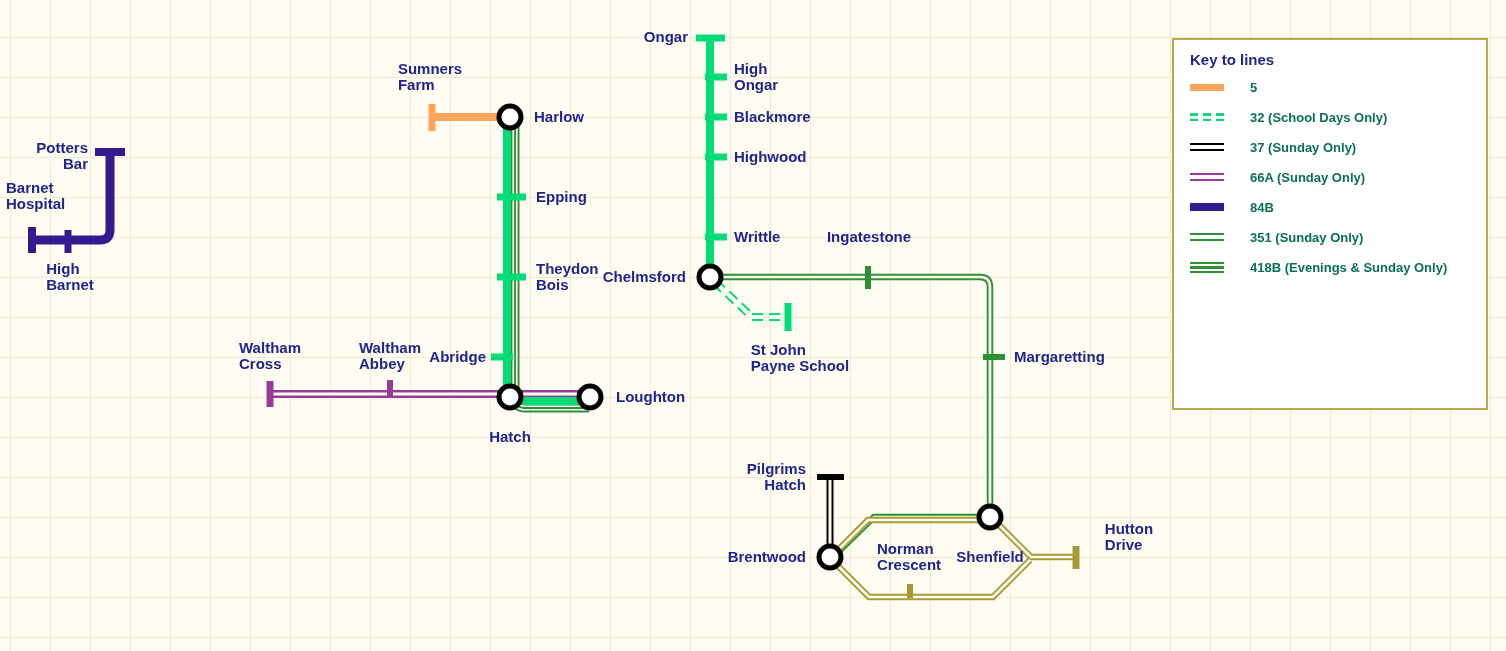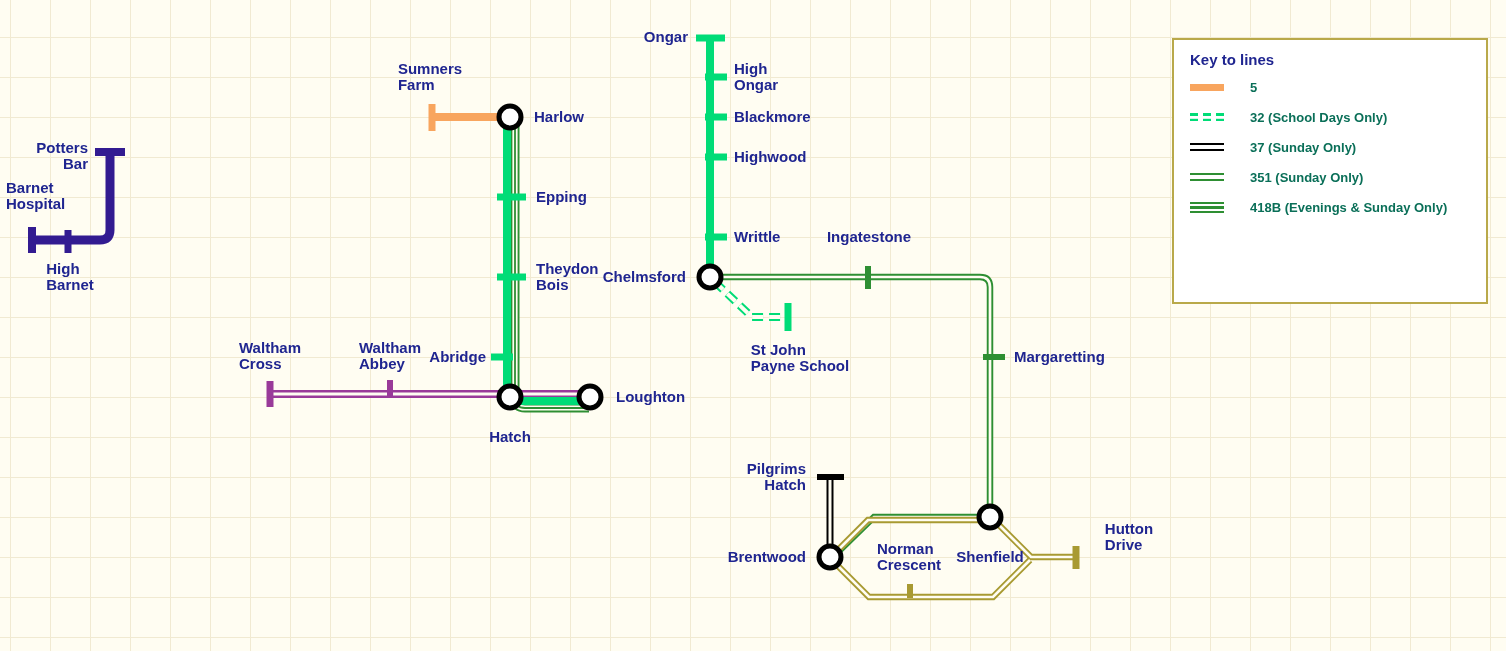--- a/index.html
+++ b/index.html
@@ -16,21 +16,21 @@
   svg.map{position:absolute;left:0;top:0;}
   .lbl{
     position:absolute;font-weight:bold;font-size:15px;line-height:16px;
     color:#1f2590;white-space:pre-line;
   }
   .lbl.c{transform:translate(-50%,-50%);text-align:left;}
   .lbl.l{transform:translateY(-50%);text-align:left;}
   .lbl.r{transform:translateY(-50%);text-align:right;}
   
   .legend{
-    position:absolute;left:1172px;top:38px;width:316px;height:266px;
+    position:absolute;left:1172px;top:38px;width:316px;height:372px;
     background:#ffffff;border:2px solid #b9a94a;box-sizing:border-box;
   }
   .legend-title{
     margin:11px 0 4px 16px;font-weight:bold;font-size:15px;color:#1f2590;
   }
   .legend-item{
     display:flex;align-items:center;height:30px;padding-left:16px;
   }
   .legend-label{
     margin-left:26px;font-weight:bold;font-size:13px;color:#0a6f58;
@@ -186,20 +186,28 @@
     </div>
     <div class="legend-item">
       <div class="sw dash32"></div>
       <div class="legend-label">32 (School Days Only)</div>
     </div>
     <div class="legend-item">
       <div class="sw dbl37"></div>
       <div class="legend-label">37 (Sunday Only)</div>
     </div>
     <div class="legend-item">
+      <div class="sw dbl66"></div>
+      <div class="legend-label">66A (Sunday Only)</div>
+    </div>
+    <div class="legend-item">
+      <div class="sw solid84"></div>
+      <div class="legend-label">84B</div>
+    </div>
+    <div class="legend-item">
       <div class="sw dbl351"></div>
       <div class="legend-label">351 (Sunday Only)</div>
     </div>
     <div class="legend-item">
       <div class="sw tpl418"></div>
       <div class="legend-label">418B (Evenings &amp; Sunday Only)</div>
     </div>
   </div>
 
 </div>

